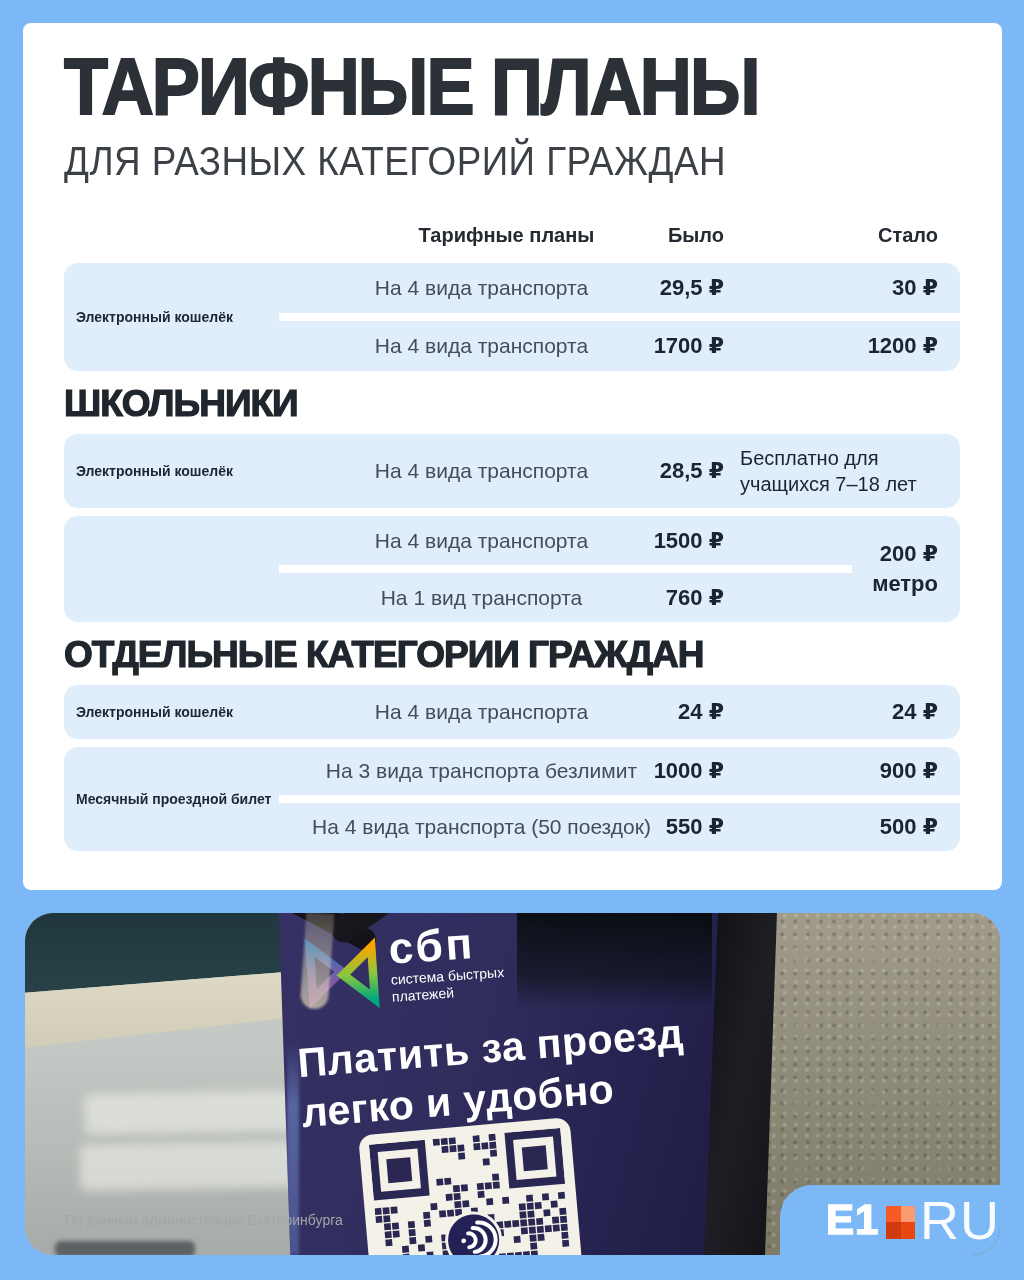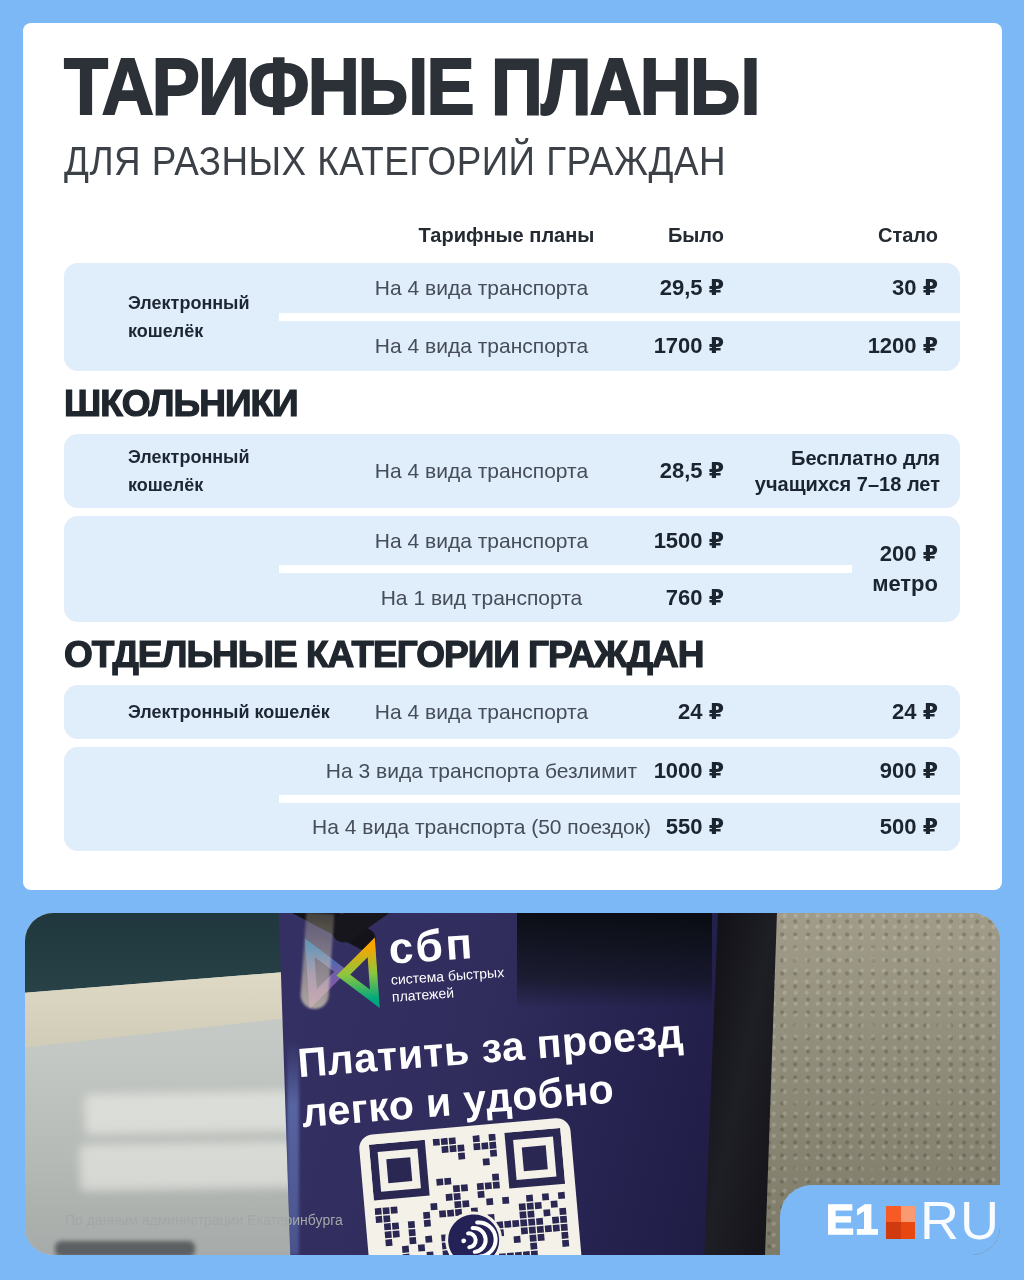--- a/index.html
+++ b/index.html
@@ -42,33 +42,33 @@
     position:relative;background:#e0edfa;border-radius:14px;
     display:grid;grid-template-columns:215px 345px 100px 1fr;
   }
   .mt-block{margin-top:12px;} .mt-block2{margin-top:8px;}
   .b-s0{grid-template-rows:50px 8px 50px;}
   .b-s1a{grid-template-rows:74px;}
   .b-s1b{grid-template-rows:49px 8px 49px;}
   .b-s2a{grid-template-rows:54px;}
   .b-s2b{grid-template-rows:48px 8px 48px;}
   .label{
-    grid-column:1;grid-row:1/-1;align-self:center;padding-left:40px;
-    font-size:18px;font-weight:700;line-height:28px;color:#1d2733;margin-left:24px;
+    grid-column:1;grid-row:1/-1;align-self:center;padding-left:12px;
+    font-size:14px;font-weight:700;line-height:28px;color:#1d2733;
   }
   .label.nowrap{white-space:nowrap;}
   .cell{align-self:center;white-space:nowrap;}
   .c-plan{grid-column:2;justify-self:center;transform:translateX(30px);font-size:21px;color:#454d58;}
   .c-before{grid-column:3;justify-self:end;font-size:22px;font-weight:700;color:#1b2530;}
   .c-after{grid-column:4;justify-self:end;padding-right:22px;font-size:22px;font-weight:700;color:#1b2530;}
   .gr1{grid-row:1;} .gr3{grid-row:3;}
   .after-free{
     grid-column:4;grid-row:1;justify-self:end;align-self:center;
-    width:200px;padding-right:20px;text-align:right;white-space:normal;
-    font-size:20px;font-weight:700;line-height:26px;color:#1b2530;
+    width:200px;padding-right:20px;text-align:left;white-space:normal;
+    font-size:20px;font-weight:400;line-height:26px;color:#1b2530;
   }
   .after-merge{
     grid-column:4;grid-row:1/-1;justify-self:end;align-self:center;
     width:95px;padding-right:22px;text-align:right;white-space:normal;
     font-size:22px;font-weight:700;line-height:30px;color:#1b2530;
   }
   .div-full{position:absolute;left:215px;right:0;top:50px;height:8px;background:#fff;}
   .b-s2b .div-full{top:48px;}
   .div-mid{position:absolute;left:215px;width:573px;top:49px;height:8px;background:#fff;}
   
@@ -179,20 +179,21 @@
   <div class="sec-head mt-sec">
     <div class="sec-title">ОТДЕЛЬНЫЕ КАТЕГОРИИ ГРАЖДАН</div>
   </div>
   <div class="block b-s2a mt-block">
     <div class="label nowrap">Электронный кошелёк</div>
     <div class="cell c-plan gr1">На 4 вида транспорта</div>
     <div class="cell c-before gr1">24 ₽</div>
     <div class="cell c-after gr1">24 ₽</div>
   </div>
   <div class="block b-s2b mt-block2">
+    <div class="label">Месячный проездной билет</div>
     <div class="cell c-plan gr1">На 3 вида транспорта безлимит</div>
     <div class="cell c-before gr1">1000 ₽</div>
     <div class="cell c-after gr1">900 ₽</div>
     <div class="cell c-plan gr3">На 4 вида транспорта (50 поездок)</div>
     <div class="cell c-before gr3">550 ₽</div>
     <div class="cell c-after gr3">500 ₽</div>
     <div class="div-full"></div>
   </div>
 </div>
 

